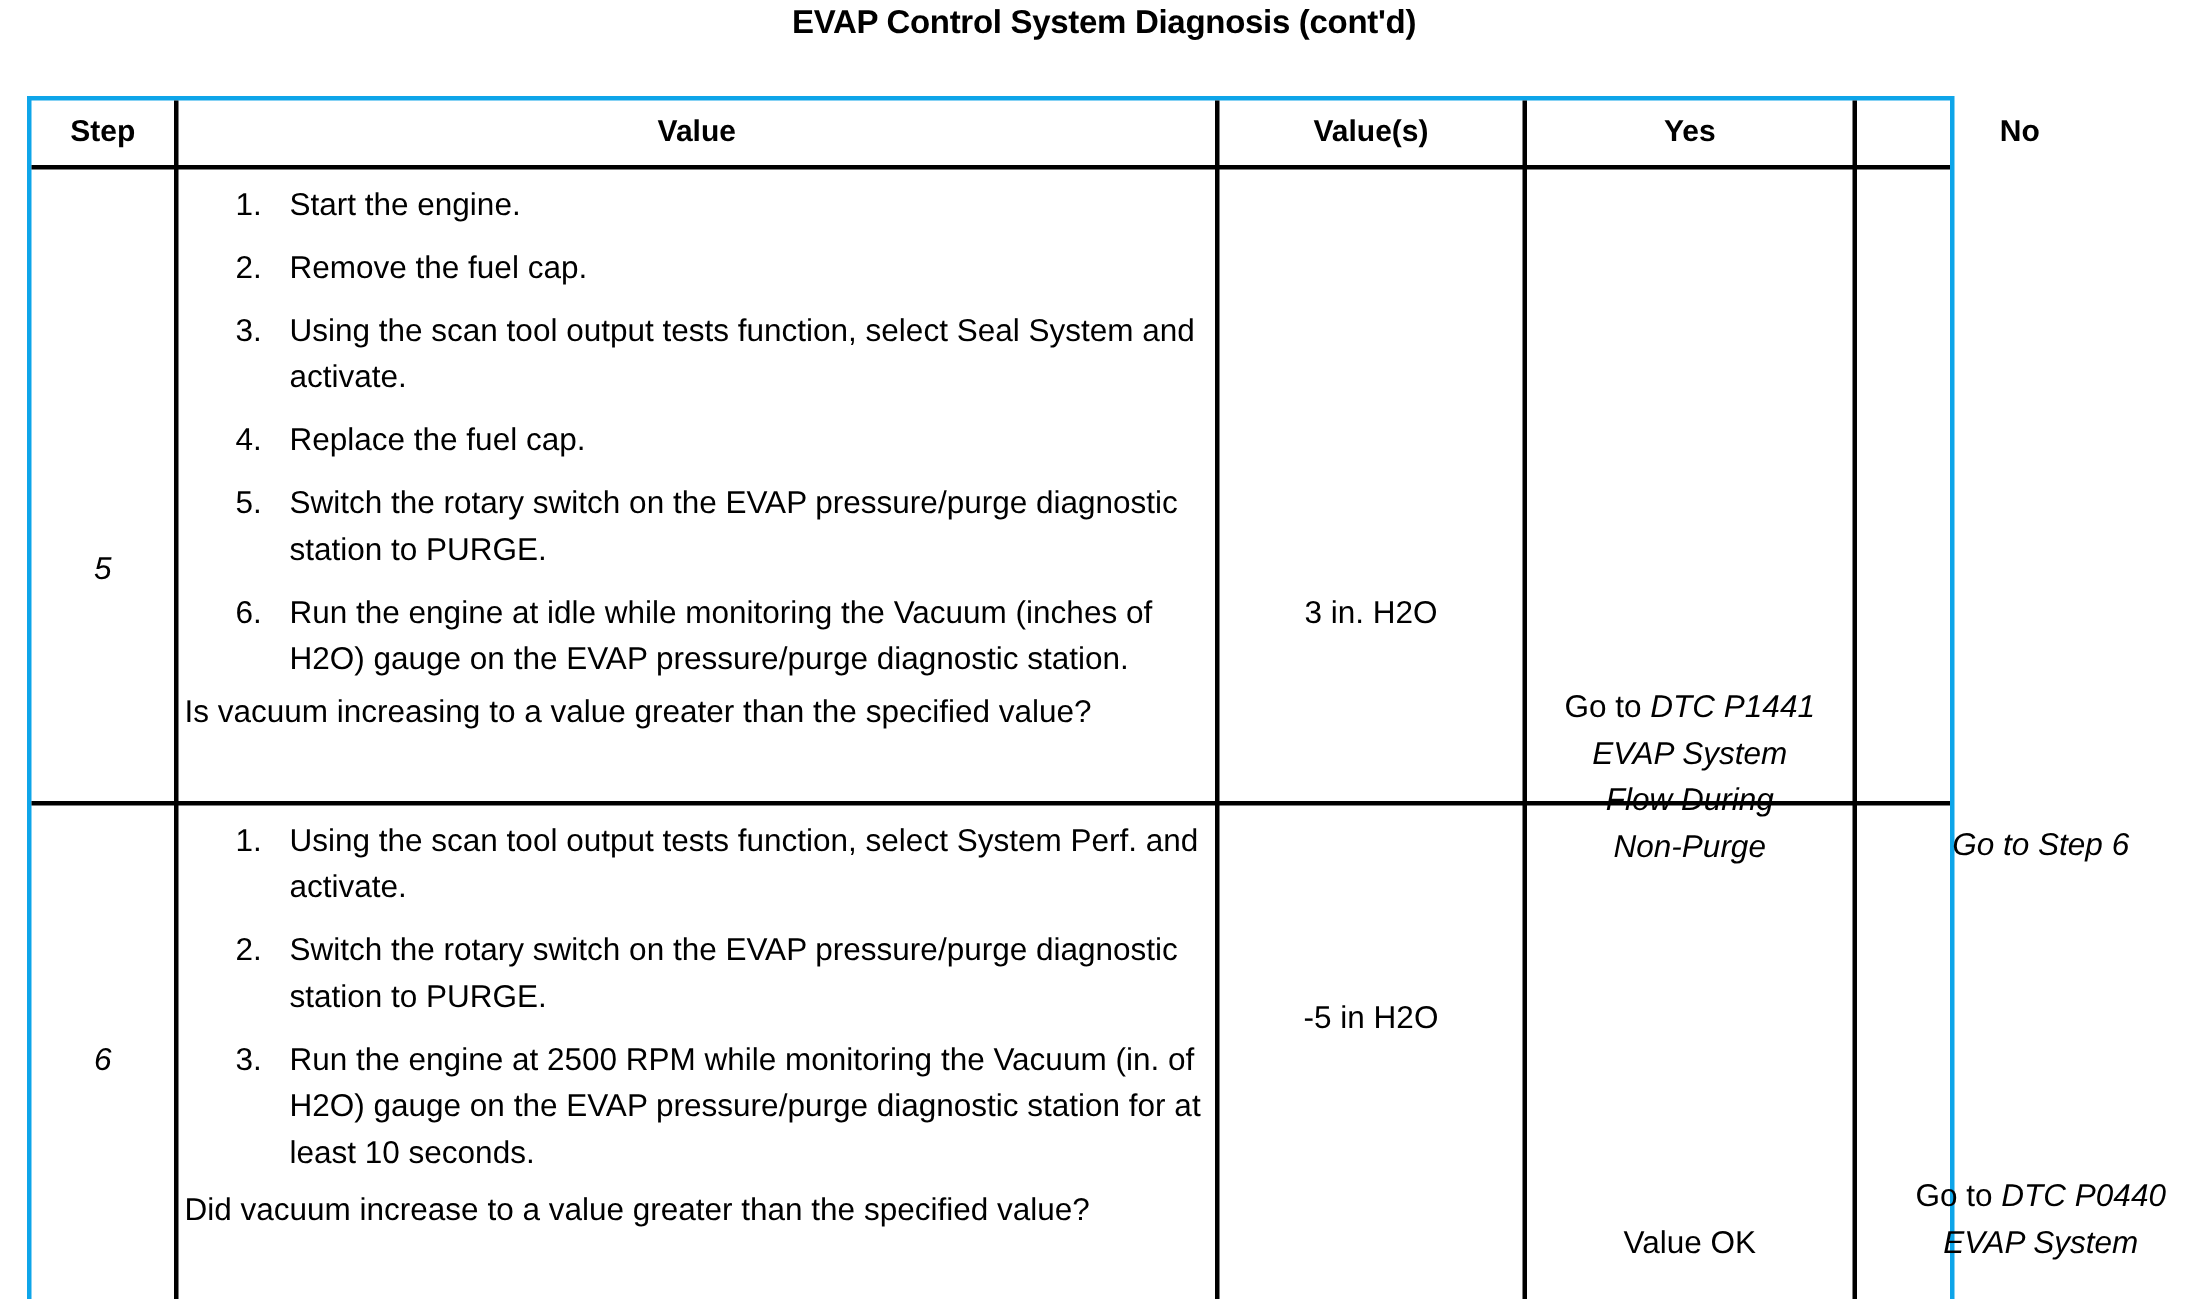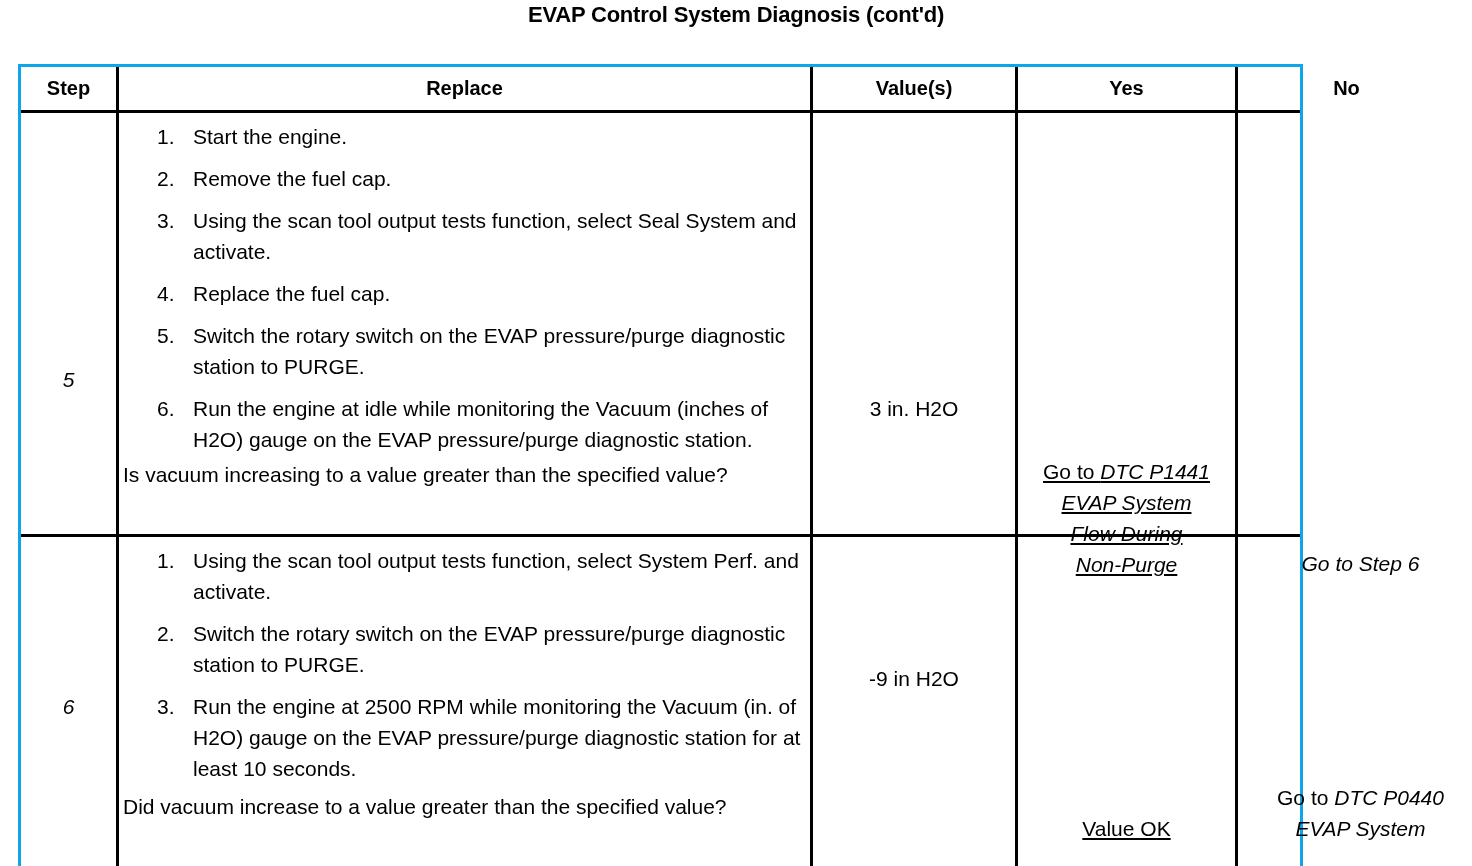--- a/index.html
+++ b/index.html
@@ -101,21 +101,21 @@
   
   .valtext{
     position:absolute;left:0;width:202px;
     text-align:center;font-size:21px;
   }
   .row5 .valtext{top:284px;}
   .row6 .valtext{top:130px;}
 
   .yestext{
     position:absolute;left:0;width:217px;
-    text-align:center;font-size:21px;line-height:31px;text-decoration:underline;
+    text-align:center;font-size:21px;line-height:31px;
   }
   .row5 .yestext{top:343px;}
   .row6 .yestext{top:276px;}
 
   .notext{
     position:absolute;left:0;width:217px;
     text-align:center;font-size:21px;line-height:31px;padding-left:14px;
   }
   .row5 .notext{top:435px;}
   .row6 .notext{top:245px;}
@@ -134,21 +134,21 @@
 
     <div class="vrule v1"></div>
     <div class="vrule v2"></div>
     <div class="vrule v3"></div>
     <div class="vrule v4"></div>
 
     <div class="hrule h1"></div>
     <div class="hrule h2"></div>
 
     <div class="hdr hdr-step">Step</div>
-    <div class="hdr hdr-action">Replace</div>
+    <div class="hdr hdr-action">Value</div>
     <div class="hdr hdr-value">Value(s)</div>
     <div class="hdr hdr-yes">Yes</div>
     <div class="hdr hdr-no">No</div>
 
     <div class="row row5">
 
       <div class="cell c-step">
         <div class="stepnum">5</div>
       </div>
 
@@ -221,21 +221,21 @@
           </div>
           <div class="item">
             <span class="num">3.</span>
             <span>Run the engine at 2500 RPM while monitoring the Vacuum (in. of H2O) gauge on the EVAP pressure/purge diagnostic station for at least 10 seconds.</span>
           </div>
         </div>
         <div class="question">Did vacuum increase to a value greater than the specified value?</div>
       </div>
 
       <div class="cell c-value">
-        <div class="valtext">-9 in H2O</div>
+        <div class="valtext">-5 in H2O</div>
       </div>
 
       <div class="cell c-yes">
         <div class="yestext">
           <span>Value OK</span>
         </div>
       </div>
 
       <div class="cell c-no">
         <div class="notext">

